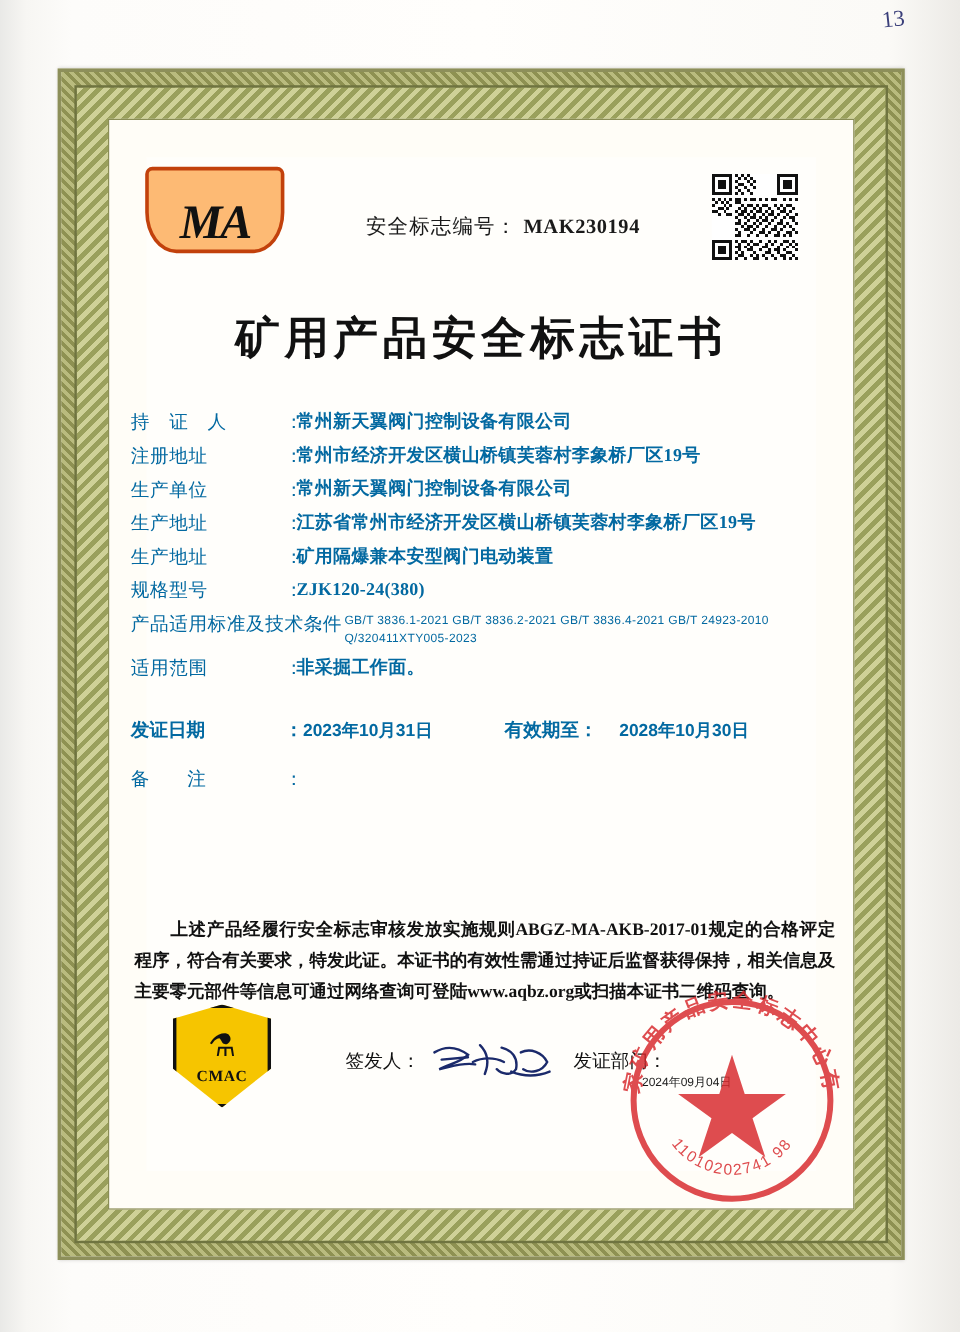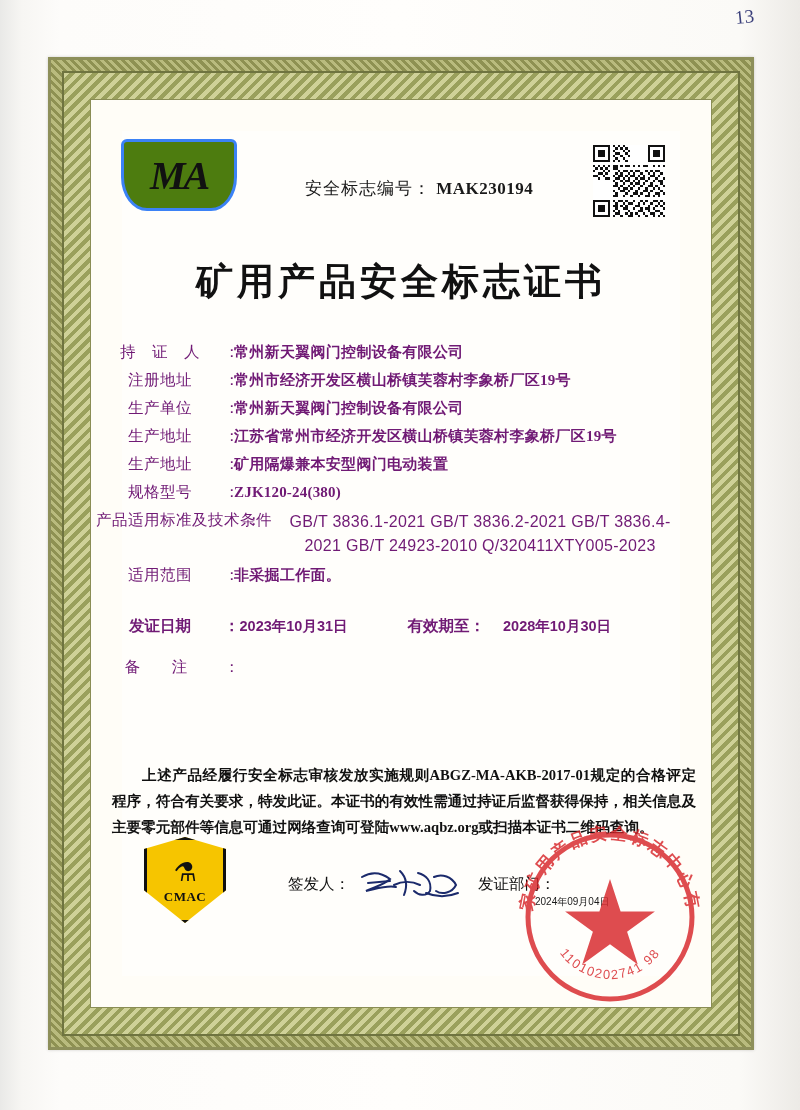--- a/index.html
+++ b/index.html
@@ -50,25 +50,25 @@
   .paper{
     position:absolute;inset:31px;
     background:#fffefb;
   }
   
   .ma-logo{
     position:absolute;left:73px;top:82px;width:116px;height:72px;
   }
   .ma-shape{
     width:100%;height:100%;
-    background:#4d7c0f;
-    border:3px solid #3b82f6;
+    background:#fdba74;
+    border:3px solid #c2410c;
     border-radius:6px 6px 26px 26px / 6px 6px 34px 34px;
     box-sizing:border-box;
-    display:flex;align-items:center;justify-content:center;
+    display:flex;align-items:flex-end;justify-content:center;
   }
   .ma-text{
     font-family:"Liberation Serif", serif;
     font-weight:bold;font-size:40px;color:#111;letter-spacing:-2px;
     font-style:italic;
   }
   
   .cert-no{
     position:absolute;left:257px;top:120px;
     font-family:"Liberation Serif", serif;
@@ -87,24 +87,23 @@
     position:absolute;left:0;right:0;top:200px;
     text-align:center;
     font-family:Liberation Sans, sans-serif;
     font-weight:bold;
     font-size:37px;
     letter-spacing:4px;
     color:#111;
   }
   
   .fields{
-    position:absolute;left:48px;top:285px;width:590px;
-    font-family:"Liberation Serif", serif;
-    color:#701a75;
-    text-align:center;
+    position:absolute;left:61px;top:285px;width:590px;
+    font-family:"Liberation Serif", serif;
+    color:#0369a1;
   }
   .row{
     display:flex;align-items:flex-start;
     margin-bottom:7px;
     font-size:15.5px;
   }
   .row .lab{
     width:128px;flex:0 0 128px;
     font-size:15.5px;
     letter-spacing:0.5px;
@@ -114,21 +113,21 @@
   .row .val{
     font-weight:bold;
     font-size:15px;
     letter-spacing:0.3px;
     line-height:1.35;
   }
   .row.std .lab{width:150px;flex:0 0 150px;}
   .row.std .val{
     font-weight:normal;
     font-family:"Liberation Sans", sans-serif;
-    font-size:16px;
+    font-size:10px;
     padding-left:18px;
     line-height:1.5;
   }
   .row .val.model{letter-spacing:0.2px;}
   .row-dates{
     display:flex;align-items:center;font-size:15.5px;margin-top:30px;font-weight:bold;
   }
   .row-dates .lab{width:128px;flex:0 0 128px;}
   .row-dates .v1{font-family:"Liberation Sans",sans-serif;font-size:14.5px;}
   .row-dates .lab2{margin-left:60px;white-space:nowrap;}

